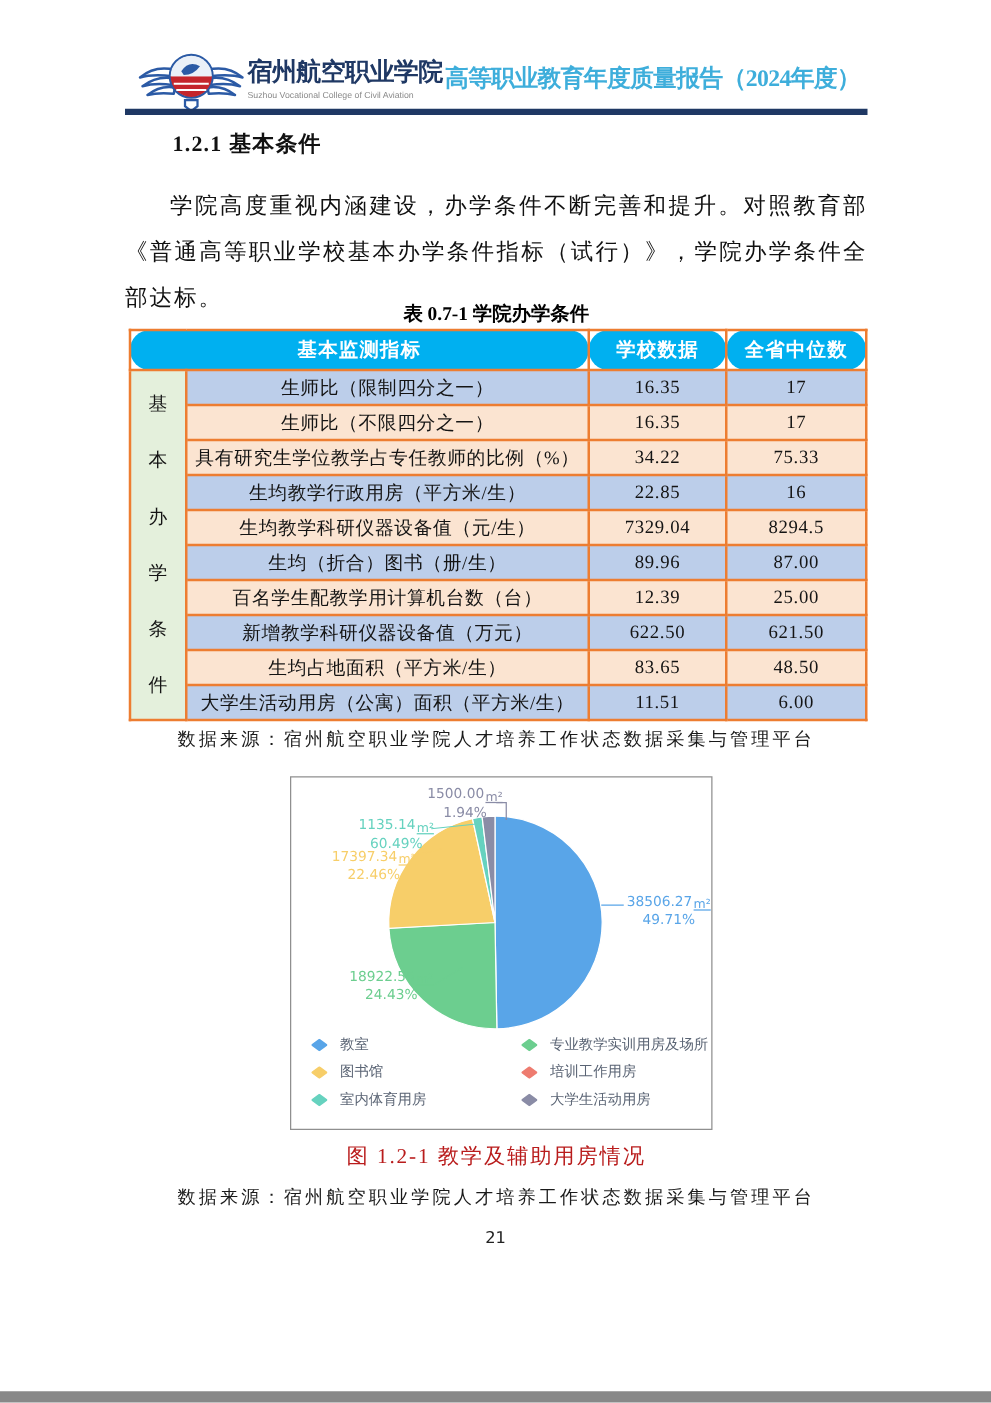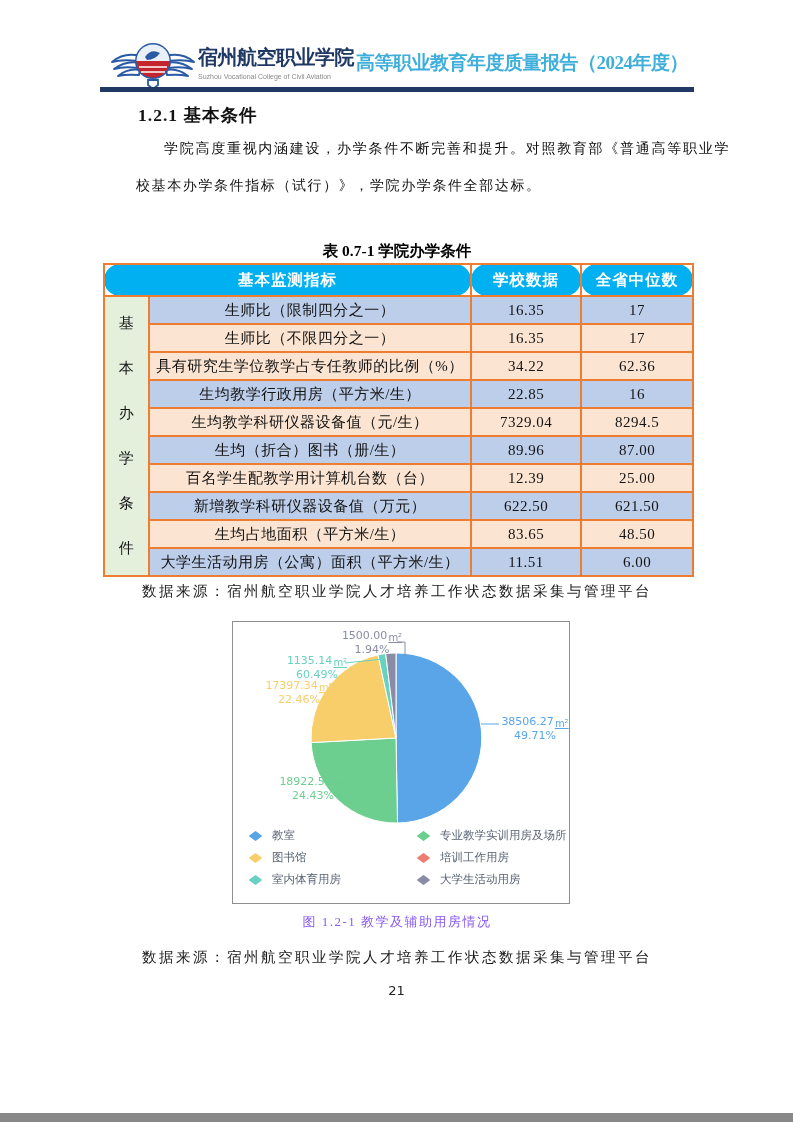--- a/index.html
+++ b/index.html
@@ -13,22 +13,22 @@
   
   .logo{position:absolute;left:110px;top:40px;}
   .college{position:absolute;left:198px;top:44px;width:180px;}
   .college .zh{font-size:20px;font-weight:bold;color:var(--navy);letter-spacing:-0.5px;white-space:nowrap;}
   .college .en{font-size:7px;color:#8a8a8a;font-family:"Liberation Sans","DejaVu Sans",sans-serif;white-space:nowrap;margin-top:2px;}
   .report-title{position:absolute;left:356px;top:50px;font-size:19px;font-weight:bold;color:var(--skyblue);letter-spacing:-0.5px;white-space:nowrap;}
   .header-rule{position:absolute;left:100px;top:87px;width:594px;height:5px;background:var(--navy);}
 
   
   .sec-heading{position:absolute;left:138px;top:103px;font-size:17.5px;font-weight:bold;color:var(--ink);letter-spacing:1px;}
-  .body-par{position:absolute;left:100px;top:130px;width:594px;font-size:14px;line-height:37px;color:var(--ink);
-    text-align:justify;text-indent:2em;letter-spacing:1.6px;margin-left:36px;}
+  .body-par{position:absolute;left:100px;top:146px;width:594px;font-size:18px;line-height:37px;color:var(--ink);
+    text-align:justify;text-indent:2em;letter-spacing:1.6px;}
 
   
   .tbl-caption{position:absolute;left:100px;top:241px;width:594px;text-align:center;font-size:15.5px;font-weight:bold;color:#000;}
   table.school{position:absolute;left:103px;top:263px;width:589px;border-collapse:collapse;table-layout:fixed;}
   table.school th,table.school td{border:2px solid var(--orange);text-align:center;vertical-align:middle;color:#141414;}
   table.school thead th{background:var(--cyan);color:#fff;font-size:15.5px;font-weight:bold;height:32px;letter-spacing:1px;border-radius:16px;}
   table.school td{font-size:15px;height:28px;letter-spacing:0.5px;}
   td.group-cell{background:var(--groupgreen);}
   .vchars{display:flex;flex-direction:column;justify-content:space-around;align-items:center;height:270px;font-size:15px;}
   tr.bg-blue td.datacell{background:var(--rowblue);}
@@ -38,21 +38,21 @@
   
   .chart-box{position:absolute;left:232px;top:621px;width:338px;height:283px;background:#fff;border:1px solid #8f8f8f;}
   .chart-box svg.pie{position:absolute;left:0;top:0;}
   .pie-label{position:absolute;transform:translate(-50%,-50%);text-align:center;
     font-family:"DejaVu Sans","Liberation Sans",sans-serif;font-size:11px;line-height:14px;white-space:nowrap;}
   .pie-label .u{font-size:10px;position:relative;top:2px;margin-left:1px;text-decoration:underline;}
   .legend{position:absolute;left:16px;top:206px;display:grid;grid-template-columns:168px auto;row-gap:7px;
     font-family:"DejaVu Sans","Liberation Sans",sans-serif;font-size:11.5px;color:#5A6474;}
   .legend-item{display:flex;align-items:center;gap:10px;white-space:nowrap;}
 
-  .fig-caption{position:absolute;left:100px;top:913px;width:594px;text-align:center;font-size:13px;color:#8b5cf6;letter-spacing:1.5px;}
+  .fig-caption{position:absolute;left:100px;top:913px;width:594px;text-align:center;font-size:17px;color:#b91c1c;letter-spacing:1.5px;}
   .page-num{position:absolute;left:0;top:983px;width:793px;text-align:center;
     font-family:"DejaVu Sans","Liberation Sans",sans-serif;font-size:13px;color:#222;}
 </style>
 </head>
 <body>
 
 <div class="page">
 
   <div class="logo">
     <svg width="86" height="50" viewBox="0 0 86 50">
@@ -118,21 +118,21 @@
           <td class="datacell">17</td>
         </tr>
         <tr class="bg-peach">
           <td class="datacell">生师比（不限四分之一）</td>
           <td class="datacell">16.35</td>
           <td class="datacell">17</td>
         </tr>
         <tr class="bg-peach">
           <td class="datacell">具有研究生学位教学占专任教师的比例（%）</td>
           <td class="datacell">34.22</td>
-          <td class="datacell">62.36</td>
+          <td class="datacell">75.33</td>
         </tr>
         <tr class="bg-blue">
           <td class="datacell">生均教学行政用房（平方米/生）</td>
           <td class="datacell">22.85</td>
           <td class="datacell">16</td>
         </tr>
         <tr class="bg-peach">
           <td class="datacell">生均教学科研仪器设备值（元/生）</td>
           <td class="datacell">7329.04</td>
           <td class="datacell">8294.5</td>

